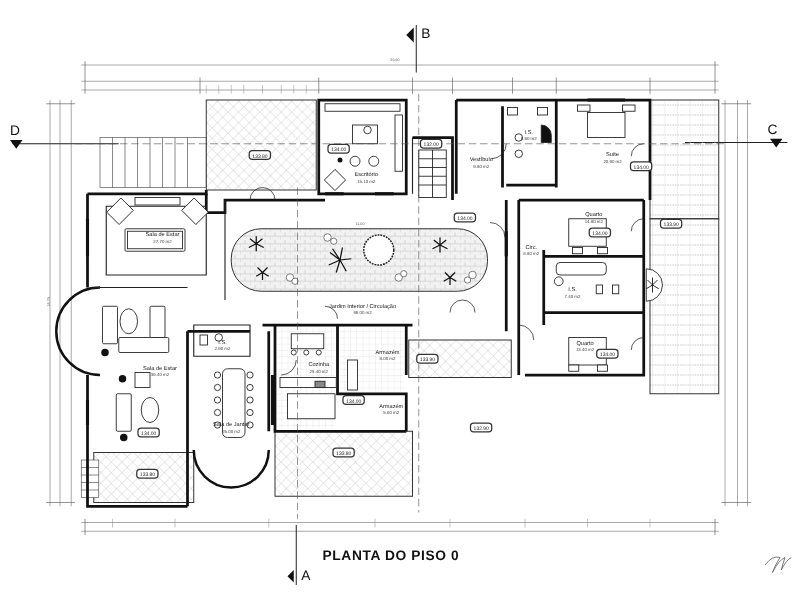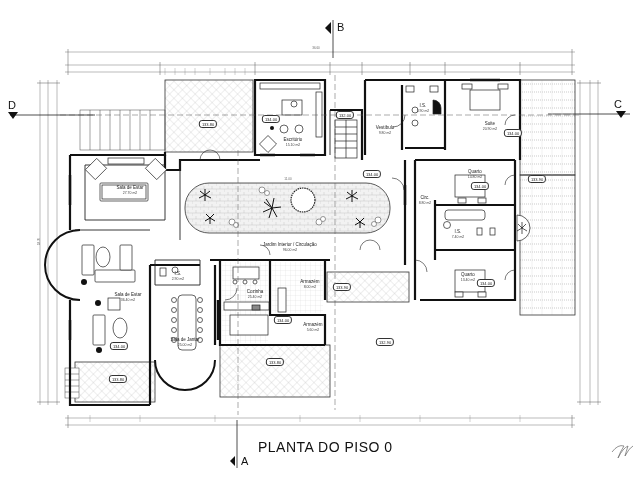--- a/index.html
+++ b/index.html
@@ -2,21 +2,21 @@
 <html><head>
 <meta charset="utf-8">
 <style>
   html, body { margin:0; padding:0; background:#ffffff; }
   body { width:640px; height:480px; position:relative; overflow:hidden; font-family:"Liberation Sans", sans-serif; }
   #plan { position:absolute; left:0; top:0; width:640px; height:480px; }
   .lbl { position:absolute; font-family:"Liberation Sans", sans-serif; color:#222; white-space:nowrap; line-height:1; }
   .room { font-size:4.5px; text-align:center; transform:translateX(-50%); }
   .room .area { display:block; font-size:3.5px; color:#444; margin-top:1px; }
   .lvl { position:absolute; font-size:4px; border:0.6px solid #333; border-radius:3px; padding:0.5px 2px; background:#fff; color:#222; transform:translateX(-50%); }
-  .title { font-size:14px; font-weight:normal; letter-spacing:0.5px; color:#111; }
+  .title { font-size:11px; font-weight:bold; letter-spacing:0.5px; color:#111; }
   .sec { font-size:11px; color:#111; }
   .dim { font-size:3px; color:#666; transform:translateX(-50%); }
 </style>
 </head>
 <body>
 
 <svg id="plan" viewBox="0 0 640 480" xmlns="http://www.w3.org/2000/svg">
   <defs>
     <pattern id="hatch" width="6" height="6" patternUnits="userSpaceOnUse" patternTransform="rotate(45)">
       <line x1="0" y1="0" x2="0" y2="6" stroke="#bbb" stroke-width="0.5"></line>

